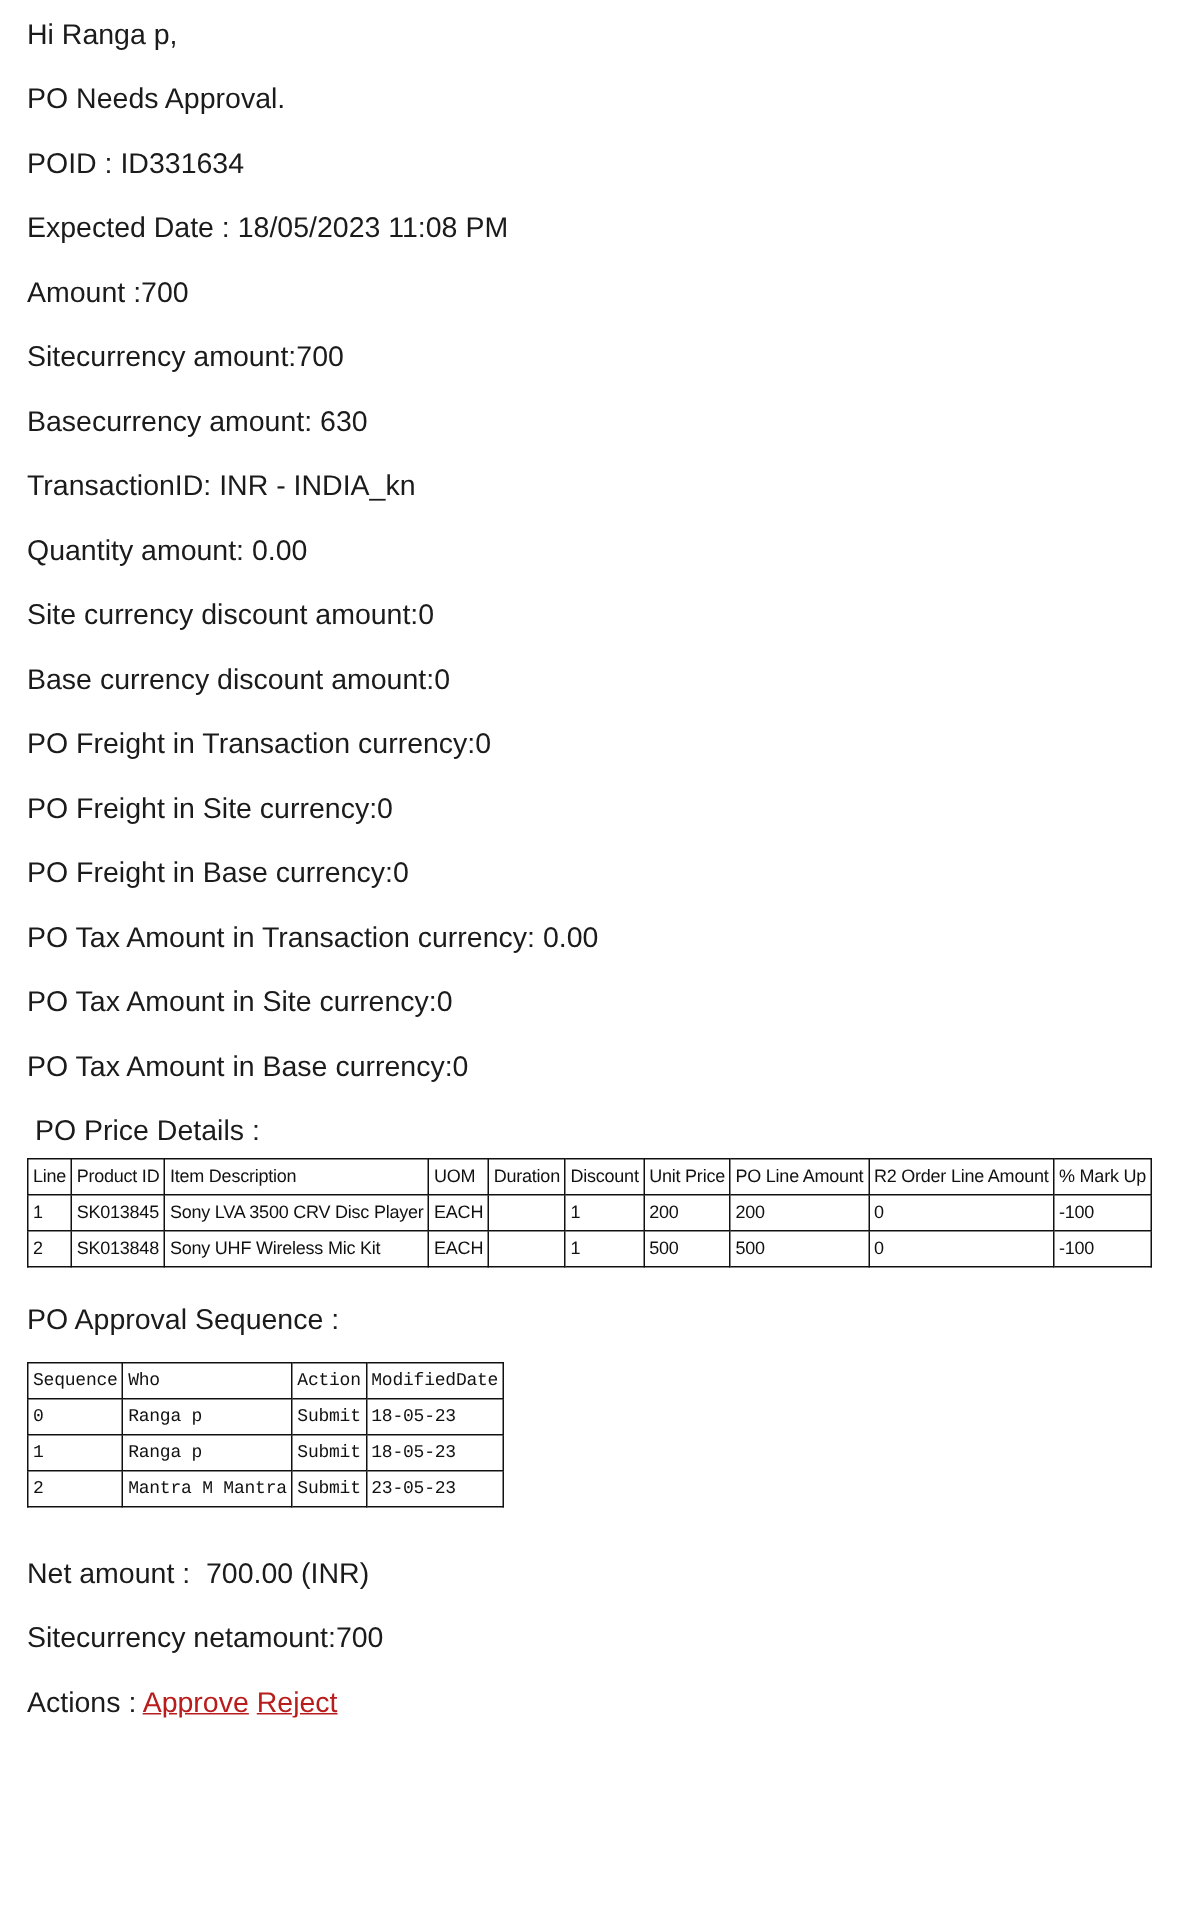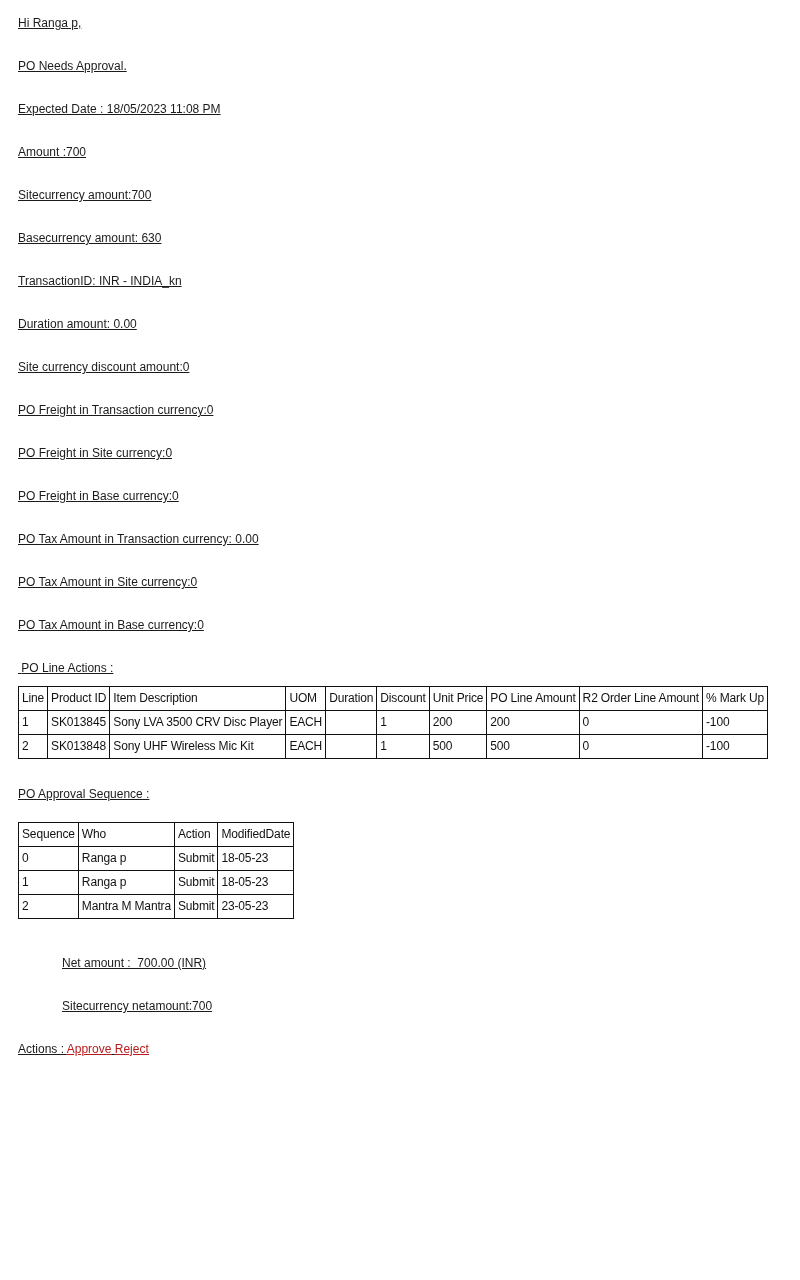--- a/index.html
+++ b/index.html
@@ -6,74 +6,75 @@
   html, body { margin: 0; padding: 0; background: #ffffff; }
   body {
     width: 800px;
     font-family: "Liberation Sans", sans-serif;
     color: #1b1b1b;
   }
   .email {
     padding: 14px 18px 0 18px;
   }
   .line {
-    font-size: 12px;
+    font-size: 19px;
     line-height: 19px;
     margin: 0 0 24px 0;
     white-space: pre-wrap;
-    text-decoration: underline;
   }
   .line.heading-before-table { margin-bottom: 8px; }
 
   table {
     border-collapse: collapse;
     font-size: 12px;
     letter-spacing: -0.15px;
     color: #111111;
   }
   th, td {
     border: 1px solid #111111;
     padding: 2px 3px;
     line-height: 19px;
     font-weight: normal;
     text-align: left;
     white-space: nowrap;
   }
   .po-lines-table { margin: 0 0 26px 0; }
   .approval-heading { margin: 0 0 18px 0; }
-  .approval-table { margin: 0 0 35px 0; }
-  .footer-line { margin-bottom: 24px; margin-left: 44px; }
+  .approval-table { margin: 0 0 35px 0; font-family: Liberation Mono, monospace; }
+  .footer-line { margin-bottom: 24px; }
   .actions-line { margin-bottom: 0; }
   a.action-link {
     color: #b91c1c;
     text-decoration: underline;
     cursor: pointer;
   }
 </style>
 </head>
 <body>
 
 <div class="email">
 
   <p class="line">Hi Ranga p,</p>
   <p class="line">PO Needs Approval.</p>
+  <p class="line">POID : ID331634</p>
   <p class="line">Expected Date : 18/05/2023 11:08 PM</p>
   <p class="line">Amount :700</p>
   <p class="line">Sitecurrency amount:700</p>
   <p class="line">Basecurrency amount: 630</p>
   <p class="line">TransactionID: INR - INDIA_kn</p>
-  <p class="line">Duration amount: 0.00</p>
+  <p class="line">Quantity amount: 0.00</p>
   <p class="line">Site currency discount amount:0</p>
+  <p class="line">Base currency discount amount:0</p>
   <p class="line">PO Freight in Transaction currency:0</p>
   <p class="line">PO Freight in Site currency:0</p>
   <p class="line">PO Freight in Base currency:0</p>
   <p class="line">PO Tax Amount in Transaction currency: 0.00</p>
   <p class="line">PO Tax Amount in Site currency:0</p>
   <p class="line">PO Tax Amount in Base currency:0</p>
-  <p class="line heading-before-table"> PO Line Actions :</p>
+  <p class="line heading-before-table"> PO Price Details :</p>
 
   <table class="po-lines-table">
     <thead>
       <tr>
         <th>Line</th>
         <th>Product ID</th>
         <th>Item Description</th>
         <th>UOM</th>
         <th>Duration</th>
         <th>Discount</th>

